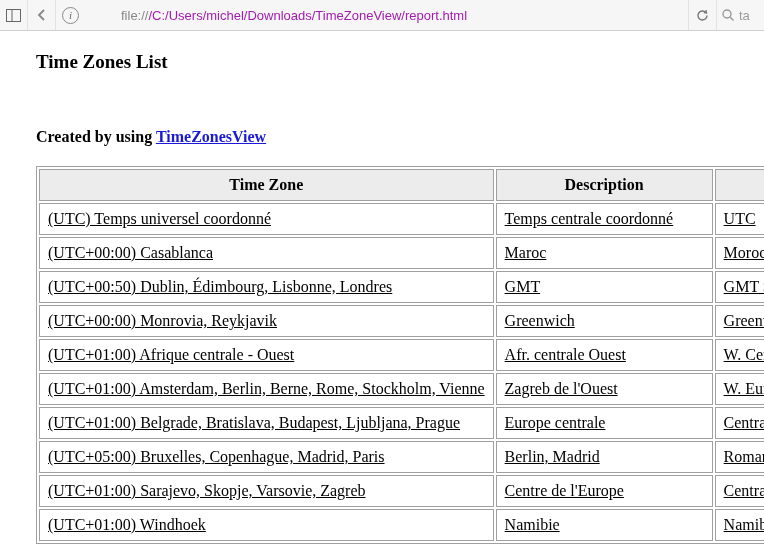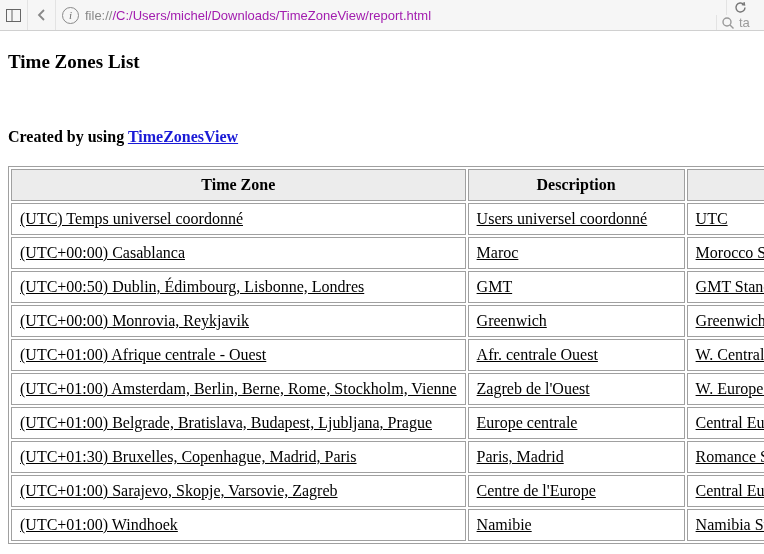--- a/index.html
+++ b/index.html
@@ -55,27 +55,26 @@
     font-size: 11px;
     font-style: italic;
     font-family: Georgia, serif;
     color: #6a6a6a;
     margin: 0 6px 0 4px;
     flex: none;
   }
   .urltext {
     white-space: nowrap;
   }
-  .url-dim { color: #888; }
+  .url-dim { color: #888; margin-left: 36px; }
   .url-sep { color: #a21caf; }
   .toolbar .right {
     display: flex;
     align-items: center;
     height: 100%;
-    flex-direction: column;
   }
   .toolbar .right .iconbtn {
     border-left: 1px solid #e3e3e3;
     border-right: none;
   }
   .searchbox {
     display: flex;
     align-items: center;
     width: 48px;
     height: 100%;
@@ -85,20 +84,21 @@
     overflow: hidden;
     color: #9b9b9b;
   }
   .viewport {
     position: absolute;
     top: 31px;
     left: 0;
     right: 0;
     bottom: 0;
     overflow: hidden;
+    padding-left: 28px;
   }
   .page {
     padding: 8px 8px 0 8px;
     width: 820px;
   }
   h3.title {
     font-size: 19px;
     font-weight: bold;
     margin: 12px 0 55px 0;
   }
@@ -186,21 +186,21 @@
         <thead>
           <tr>
             <th>Time Zone</th>
             <th>Description</th>
             <th>Re</th>
           </tr>
         </thead>
         <tbody id="tbody">
             <tr>
               <td>(UTC) Temps universel coordonné</td>
-              <td>Users universel coordonné</td>
+              <td>Temps centrale coordonné</td>
               <td>UTC</td>
             </tr>
             <tr>
               <td>(UTC+00:00) Casablanca</td>
               <td>Maroc</td>
               <td>Morocco St</td>
             </tr>
             <tr>
               <td>(UTC+00:50) Dublin, Édimbourg, Lisbonne, Londres</td>
               <td>GMT</td>
@@ -220,22 +220,22 @@
               <td>(UTC+01:00) Amsterdam, Berlin, Berne, Rome, Stockholm, Vienne</td>
               <td>Zagreb de l'Ouest</td>
               <td>W. Europe S</td>
             </tr>
             <tr>
               <td>(UTC+01:00) Belgrade, Bratislava, Budapest, Ljubljana, Prague</td>
               <td>Europe centrale</td>
               <td>Central Euro</td>
             </tr>
             <tr>
-              <td>(UTC+01:30) Bruxelles, Copenhague, Madrid, Paris</td>
-              <td>Paris, Madrid</td>
+              <td>(UTC+05:00) Bruxelles, Copenhague, Madrid, Paris</td>
+              <td>Berlin, Madrid</td>
               <td>Romance St</td>
             </tr>
             <tr>
               <td>(UTC+01:00) Sarajevo, Skopje, Varsovie, Zagreb</td>
               <td>Centre de l'Europe</td>
               <td>Central Euro</td>
             </tr>
             <tr>
               <td>(UTC+01:00) Windhoek</td>
               <td>Namibie</td>

